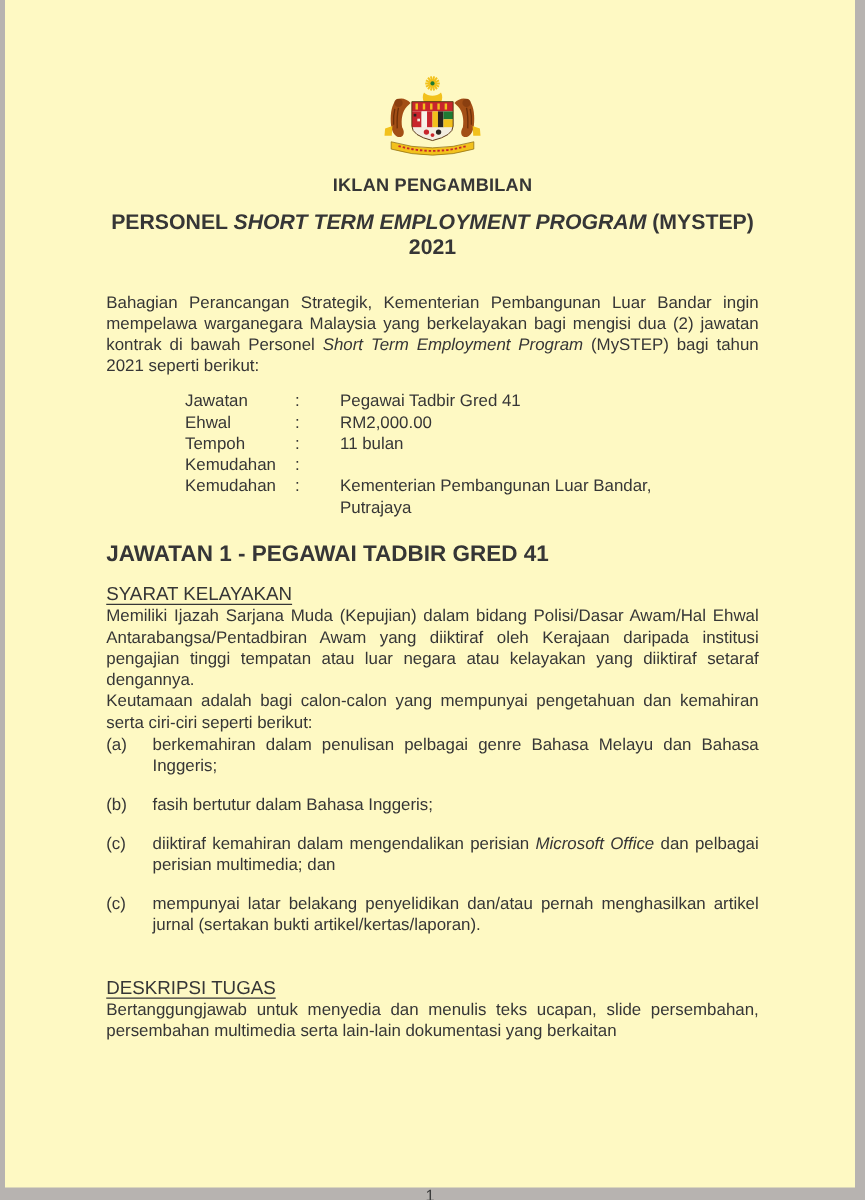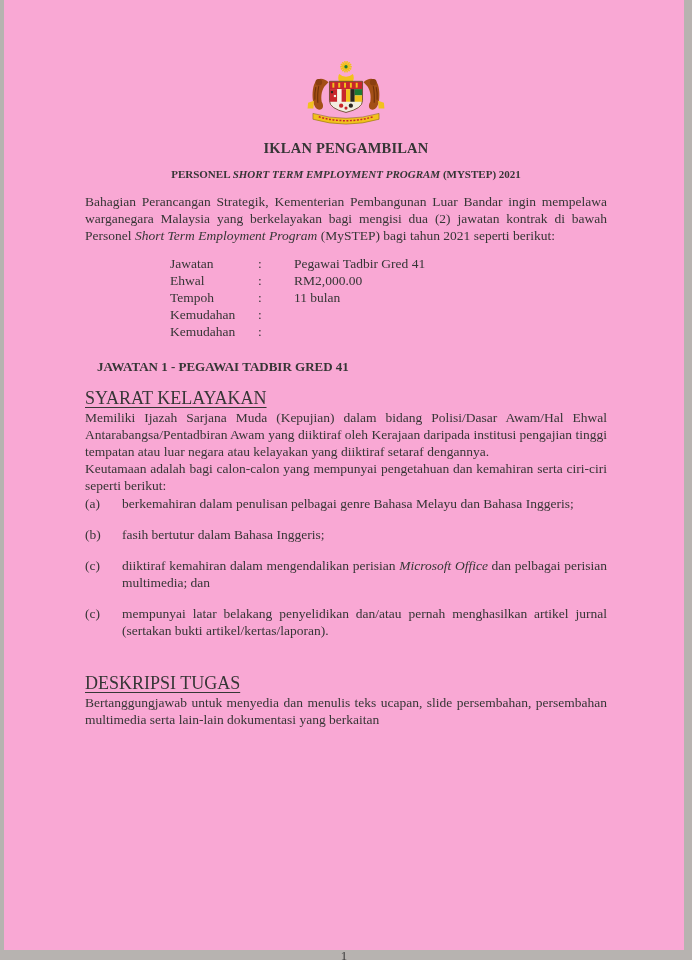--- a/index.html
+++ b/index.html
@@ -4,48 +4,48 @@
 <style>
   html, body { margin:0; padding:0; }
   body {
     width:692px; height:960px; position:relative;
     background:#b7b3b0;
     font-family:"Liberation Sans", sans-serif;
     overflow:hidden;
   }
   .page {
     position:absolute; left:4px; top:0; right:8px; bottom:10px;
-    background:#f9a8d4; color:#363636;font-family:Liberation Serif, serif;
+    background:#fef9c3; color:#363636;
   }
   .content {
     position:relative; height:100%; box-sizing:border-box;
     padding:0 77px 0 81px;
   }
   .logo-wrap { margin-top:58px; text-align:center; }
   .doc-title {
     font-size:14.5px; font-weight:700; text-align:center;
     margin:8px 0 0; letter-spacing:0.2px;
   }
   .doc-subtitle {
-    font-size:11px; font-weight:700; text-align:center;
+    font-size:17px; font-weight:700; text-align:center;
     margin:11px 0 0;
   }
   .body-text { font-size:13.5px; line-height:17px; text-align:justify; margin:0; }
-  .intro { margin-top:13px; }
+  .intro { margin-top:25px; }
   em { font-style:italic; }
 
-  .details { margin:11px 0 0 85px; }
+  .details { margin:11px 0 0 63px; }
   .detail-row { display:flex; font-size:13.5px; line-height:17px; }
   .dl { width:88px; flex:none; }
   .dc { width:36px; flex:none; }
   .dv { width:276px; flex:none; }
 
-  .job-heading { font-size:13px; font-weight:700; margin:19px 12px 0; }
+  .job-heading { font-size:18px; font-weight:700; margin:19px 0 0; }
   .sec-heading {
-    font-size:18px; font-weight:400; margin:0;
+    font-size:15px; font-weight:400; margin:0;
     text-decoration:underline; text-underline-offset:2.5px;
   }
   .mt-syarat   { margin-top:13px; }
   .mt-kriteria { margin-top:24px; }
   .mt-deskripsi{ margin-top:34px; }
   .sec-body { }
 
   .list { margin-top:1px; }
   .li { display:flex; font-size:13.5px; line-height:17px; margin-top:14px; }
   .li.first { margin-top:1px; }
@@ -149,20 +149,21 @@
         <span class="dc">:</span>
         <span class="dv">11 bulan</span>
       </div>
       <div class="detail-row">
         <span class="dl">Kemudahan</span>
         <span class="dc">:</span>
       </div>
       <div class="detail-row">
         <span class="dl">Kemudahan</span>
         <span class="dc">:</span>
+        <span class="dv">Kementerian Pembangunan Luar Bandar, Putrajaya</span>
       </div>
     </div>
 
     <h3 class="job-heading">JAWATAN 1 - PEGAWAI TADBIR GRED 41</h3>
 
     <h4 class="sec-heading mt-syarat">SYARAT KELAYAKAN</h4>
     <p class="body-text sec-body">Memiliki Ijazah Sarjana Muda (Kepujian) dalam bidang Polisi/Dasar Awam/Hal Ehwal Antarabangsa/Pentadbiran Awam yang diiktiraf oleh Kerajaan daripada institusi pengajian tinggi tempatan atau luar negara atau kelayakan yang diiktiraf setaraf dengannya.</p>
 
     <p class="body-text sec-body">Keutamaan adalah bagi calon-calon yang mempunyai pengetahuan dan kemahiran serta ciri-ciri seperti berikut:</p>
     <div class="list">

